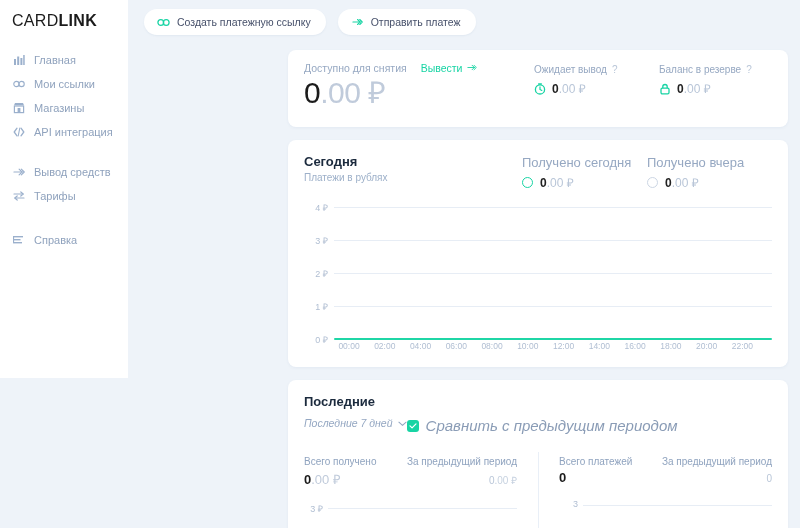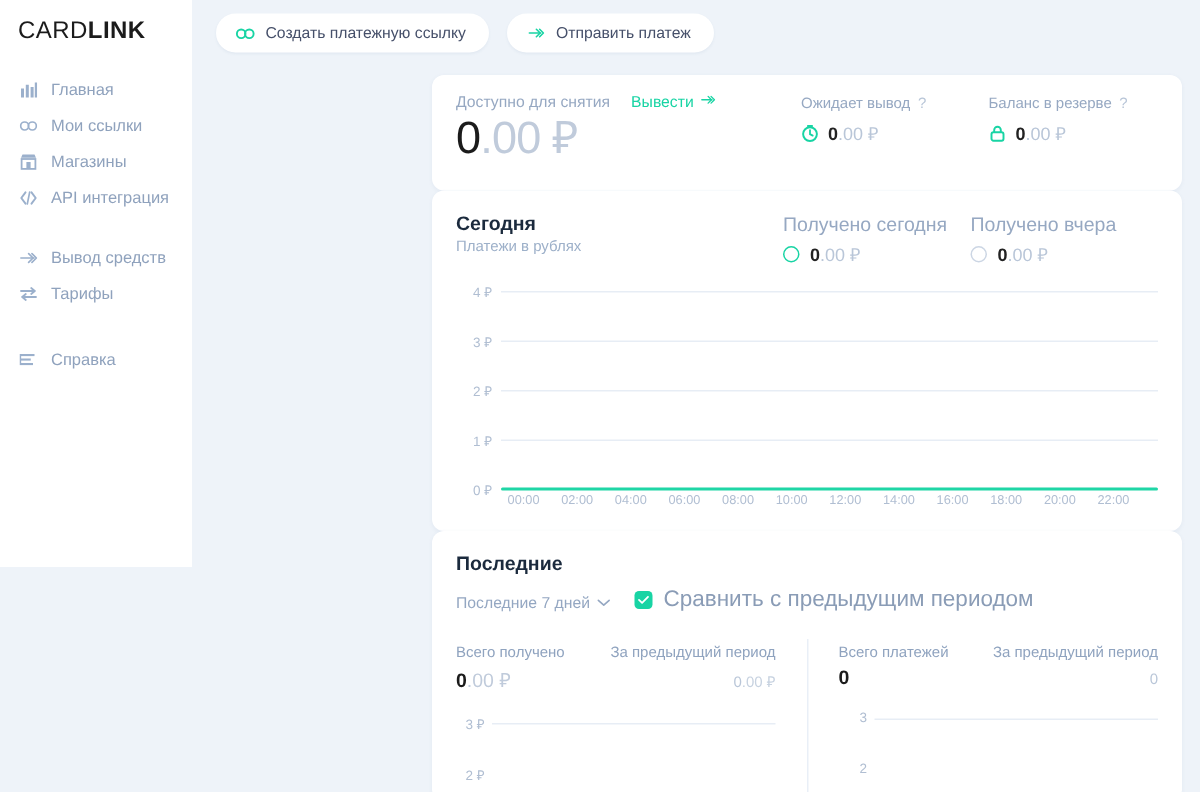--- a/index.html
+++ b/index.html
@@ -99,20 +99,21 @@
   .pill .ico { color: #18d4a4; display: flex; align-items: center; }
 
   
   #cards {
     padding: 6px 12px 0 160px;
   }
   .card {
     background: #ffffff;
     border-radius: 8px;
     box-shadow: 0 1px 3px rgba(90,120,160,.07);
+    margin-bottom: 13px;
     position: relative;
   }
 
   
   #balance-card { padding: 12px 16px 16px 16px; display: flex; align-items: flex-start; }
   .bal-left { width: 230px; }
   .bal-head { display: flex; align-items: center; gap: 14px; }
   .bal-label { font-size: 10.5px; color: #96a8c2; white-space: nowrap; }
   .withdraw-link {
     font-size: 10.5px; color: #18d4a4; display: flex; align-items: center; gap: 4px;
@@ -161,21 +162,21 @@
     position: absolute; right: calc(100% + 6px); top: -6px;
     font-size: 9px; color: #b0bed2; white-space: nowrap;
   }
   .baseline { position: absolute; left: 0; right: 0; height: 2px; background: #1fd6a6; border-radius: 2px;}
   .xaxis { position: relative; margin-left: 30px; height: 14px; margin-top: 2px;}
   .xtick { position: absolute; font-size: 8.5px; color: #b0bed2; transform: translateX(-50%); white-space: nowrap;}
 
   
   #stats-card { padding: 14px 16px 10px 16px; }
   .stats-title { font-size: 13px; font-weight: 700; color: #1b2a3d; }
-  .stats-controls { display: flex; align-items: flex-end; gap: 16px; margin-top: 8px; }
+  .stats-controls { display: flex; align-items: flex-start; gap: 0; margin-top: 8px; font-style: italic; }
   .select-period {
     display: flex; align-items: center; gap: 5px; font-size: 10.5px; color: #94a7c2; cursor: pointer;
     white-space: nowrap;
   }
   .chk-wrap { display: flex; align-items: center; gap: 7px; cursor: pointer; }
   .chk {
     width: 12px; height: 12px; border-radius: 3px; background: #18d4a4;
     display: flex; align-items: center; justify-content: center; flex: 0 0 12px;
   }
   .chk svg { display: block; }

